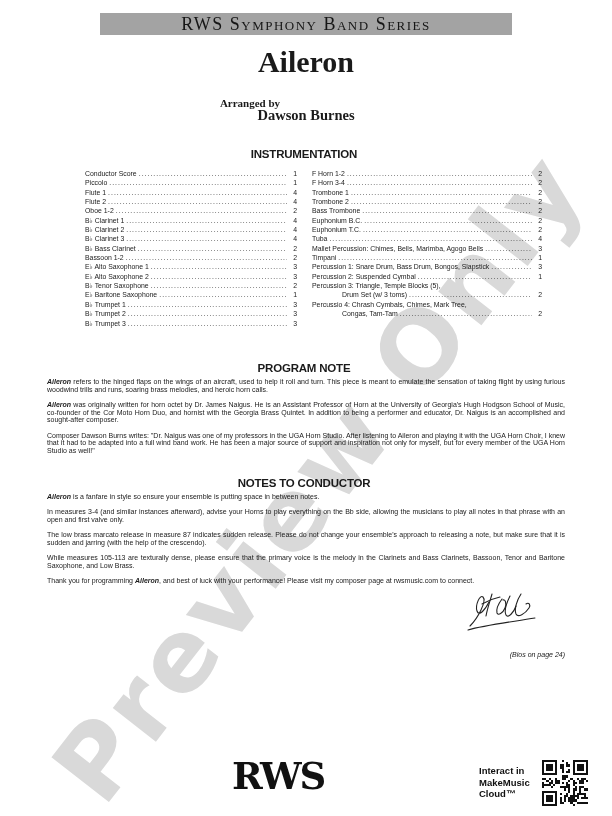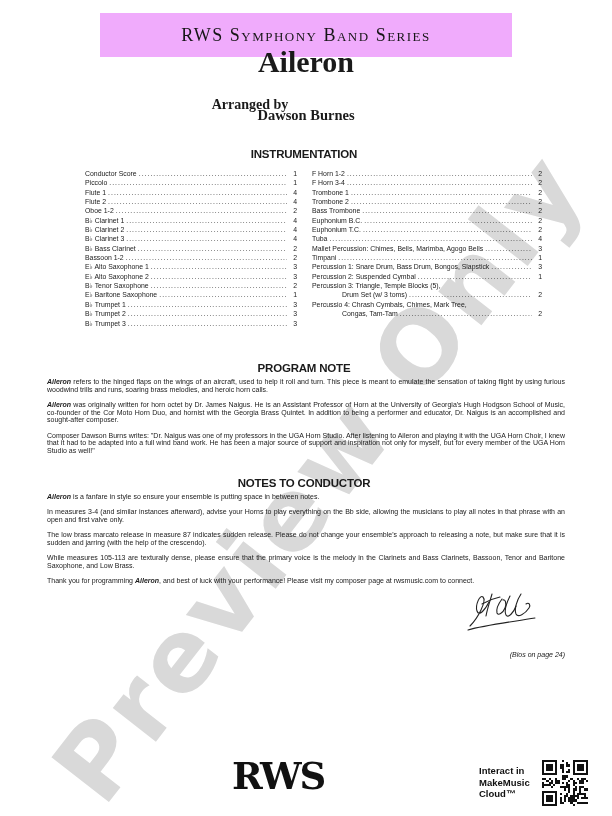--- a/index.html
+++ b/index.html
@@ -4,30 +4,30 @@
 <style>
   html,body{margin:0;padding:0;background:#ffffff;}
   .page{position:relative;width:612px;height:816px;background:#fff;overflow:hidden;
         font-family:"Liberation Sans",sans-serif;color:#1a1a1a;}
   .layer{position:absolute;z-index:1;}
   
   .watermark{position:absolute;z-index:0;left:30px;top:752px;transform:rotate(-52deg);
              transform-origin:0 0;font-family:"DejaVu Sans",sans-serif;font-weight:bold;
              font-size:100px;letter-spacing:4px;color:#d9d9d9;white-space:nowrap;}
   
-  .banner{left:100px;top:13px;width:412px;height:44px;background:#f0abfc;
+  .banner{left:100px;top:13px;width:412px;height:22px;background:#a3a3a3;
           display:flex;align-items:center;justify-content:center;}
   .banner span{font-family:"Liberation Serif",serif;font-variant:small-caps;
                font-size:18px;letter-spacing:1.5px;color:#161616;}
   .title{left:0;top:45px;width:612px;text-align:center;font-family:"Liberation Serif",serif;
          font-weight:bold;font-size:30px;}
   .composer{left:0;top:80px;width:612px;text-align:center;font-family:"Liberation Serif",serif;
             font-weight:bold;font-size:14.5px;}
   .arranged{left:0;top:97px;width:500px;text-align:center;font-family:"Liberation Serif",serif;
-            font-weight:bold;font-size:14px;}
+            font-weight:bold;font-size:11px;}
   .arranger{left:0;top:107px;width:612px;text-align:center;font-family:"Liberation Serif",serif;
             font-weight:bold;font-size:14.5px;}
   
   .sec-heading{width:608px;left:0;text-align:center;font-weight:bold;font-size:11.5px;letter-spacing:-0.2px;}
   
   .inst-cols{left:85px;top:169px;width:457px;display:flex;gap:15px;font-size:6.9px;}
   .inst-col{display:flex;flex-direction:column;}
   .inst-col.left{width:212px;}
   .inst-col.right{width:230px;}
   .inst-line{display:flex;align-items:baseline;height:9.35px;line-height:9.35px;}

